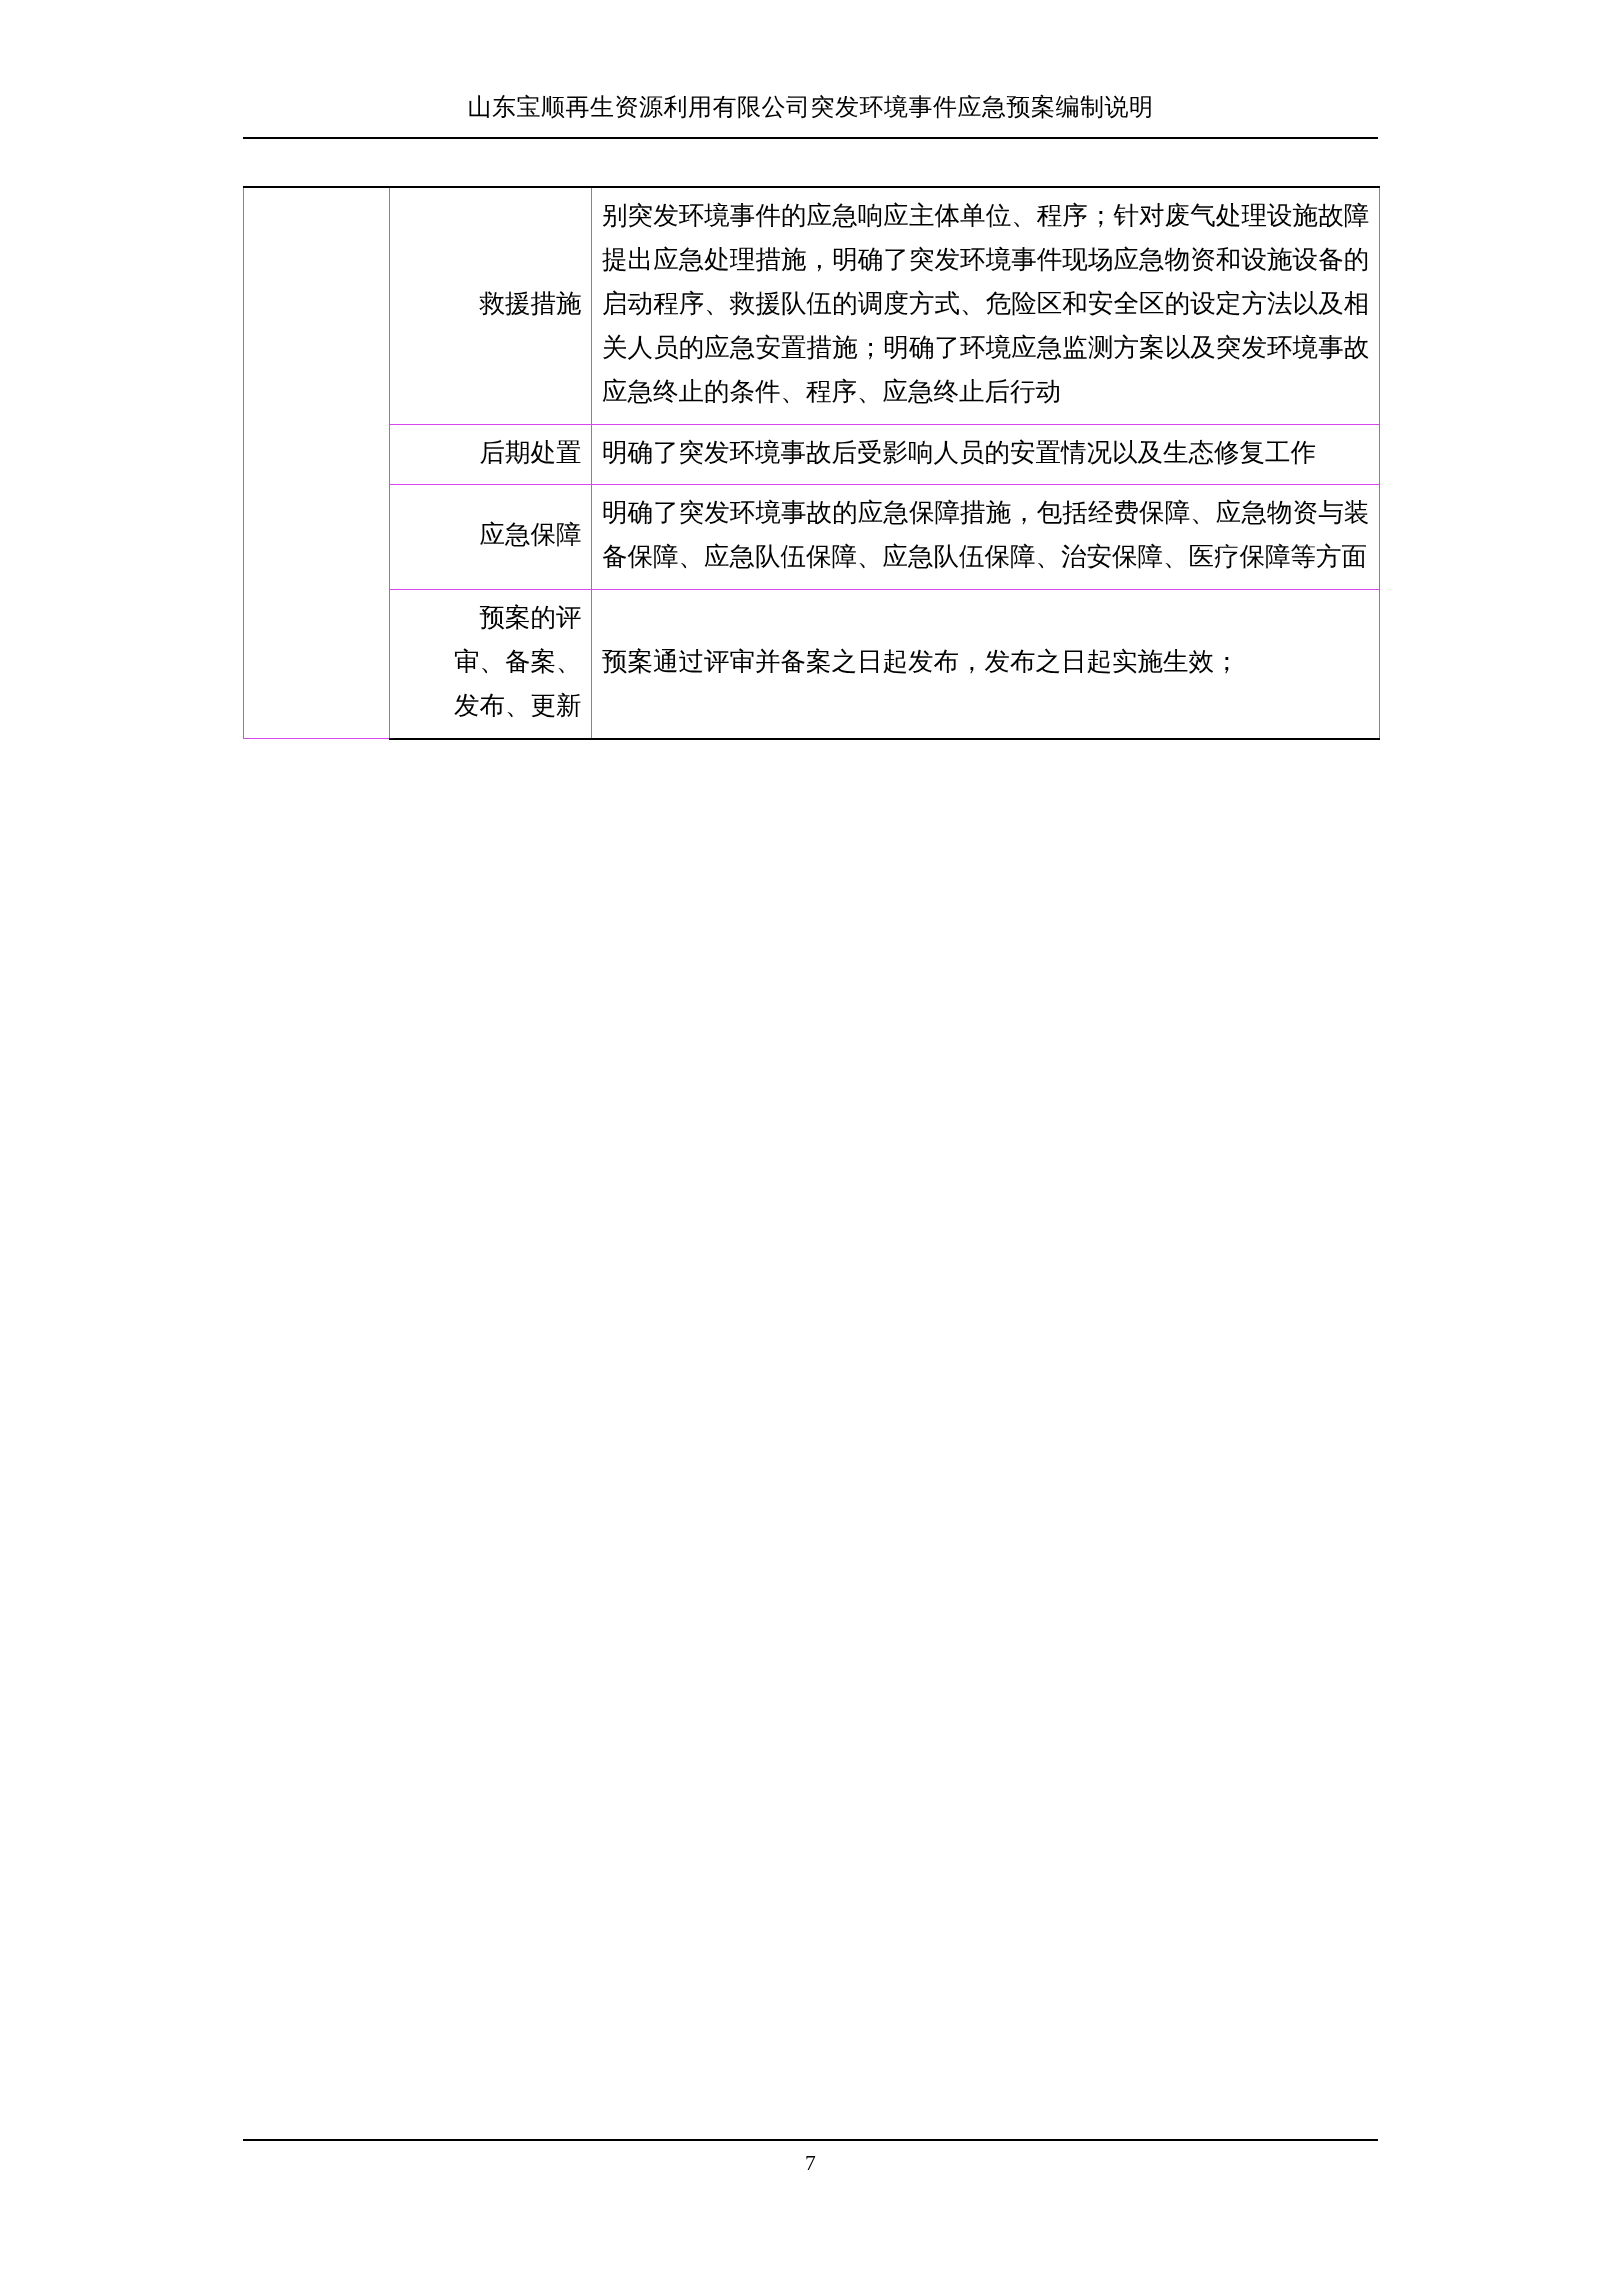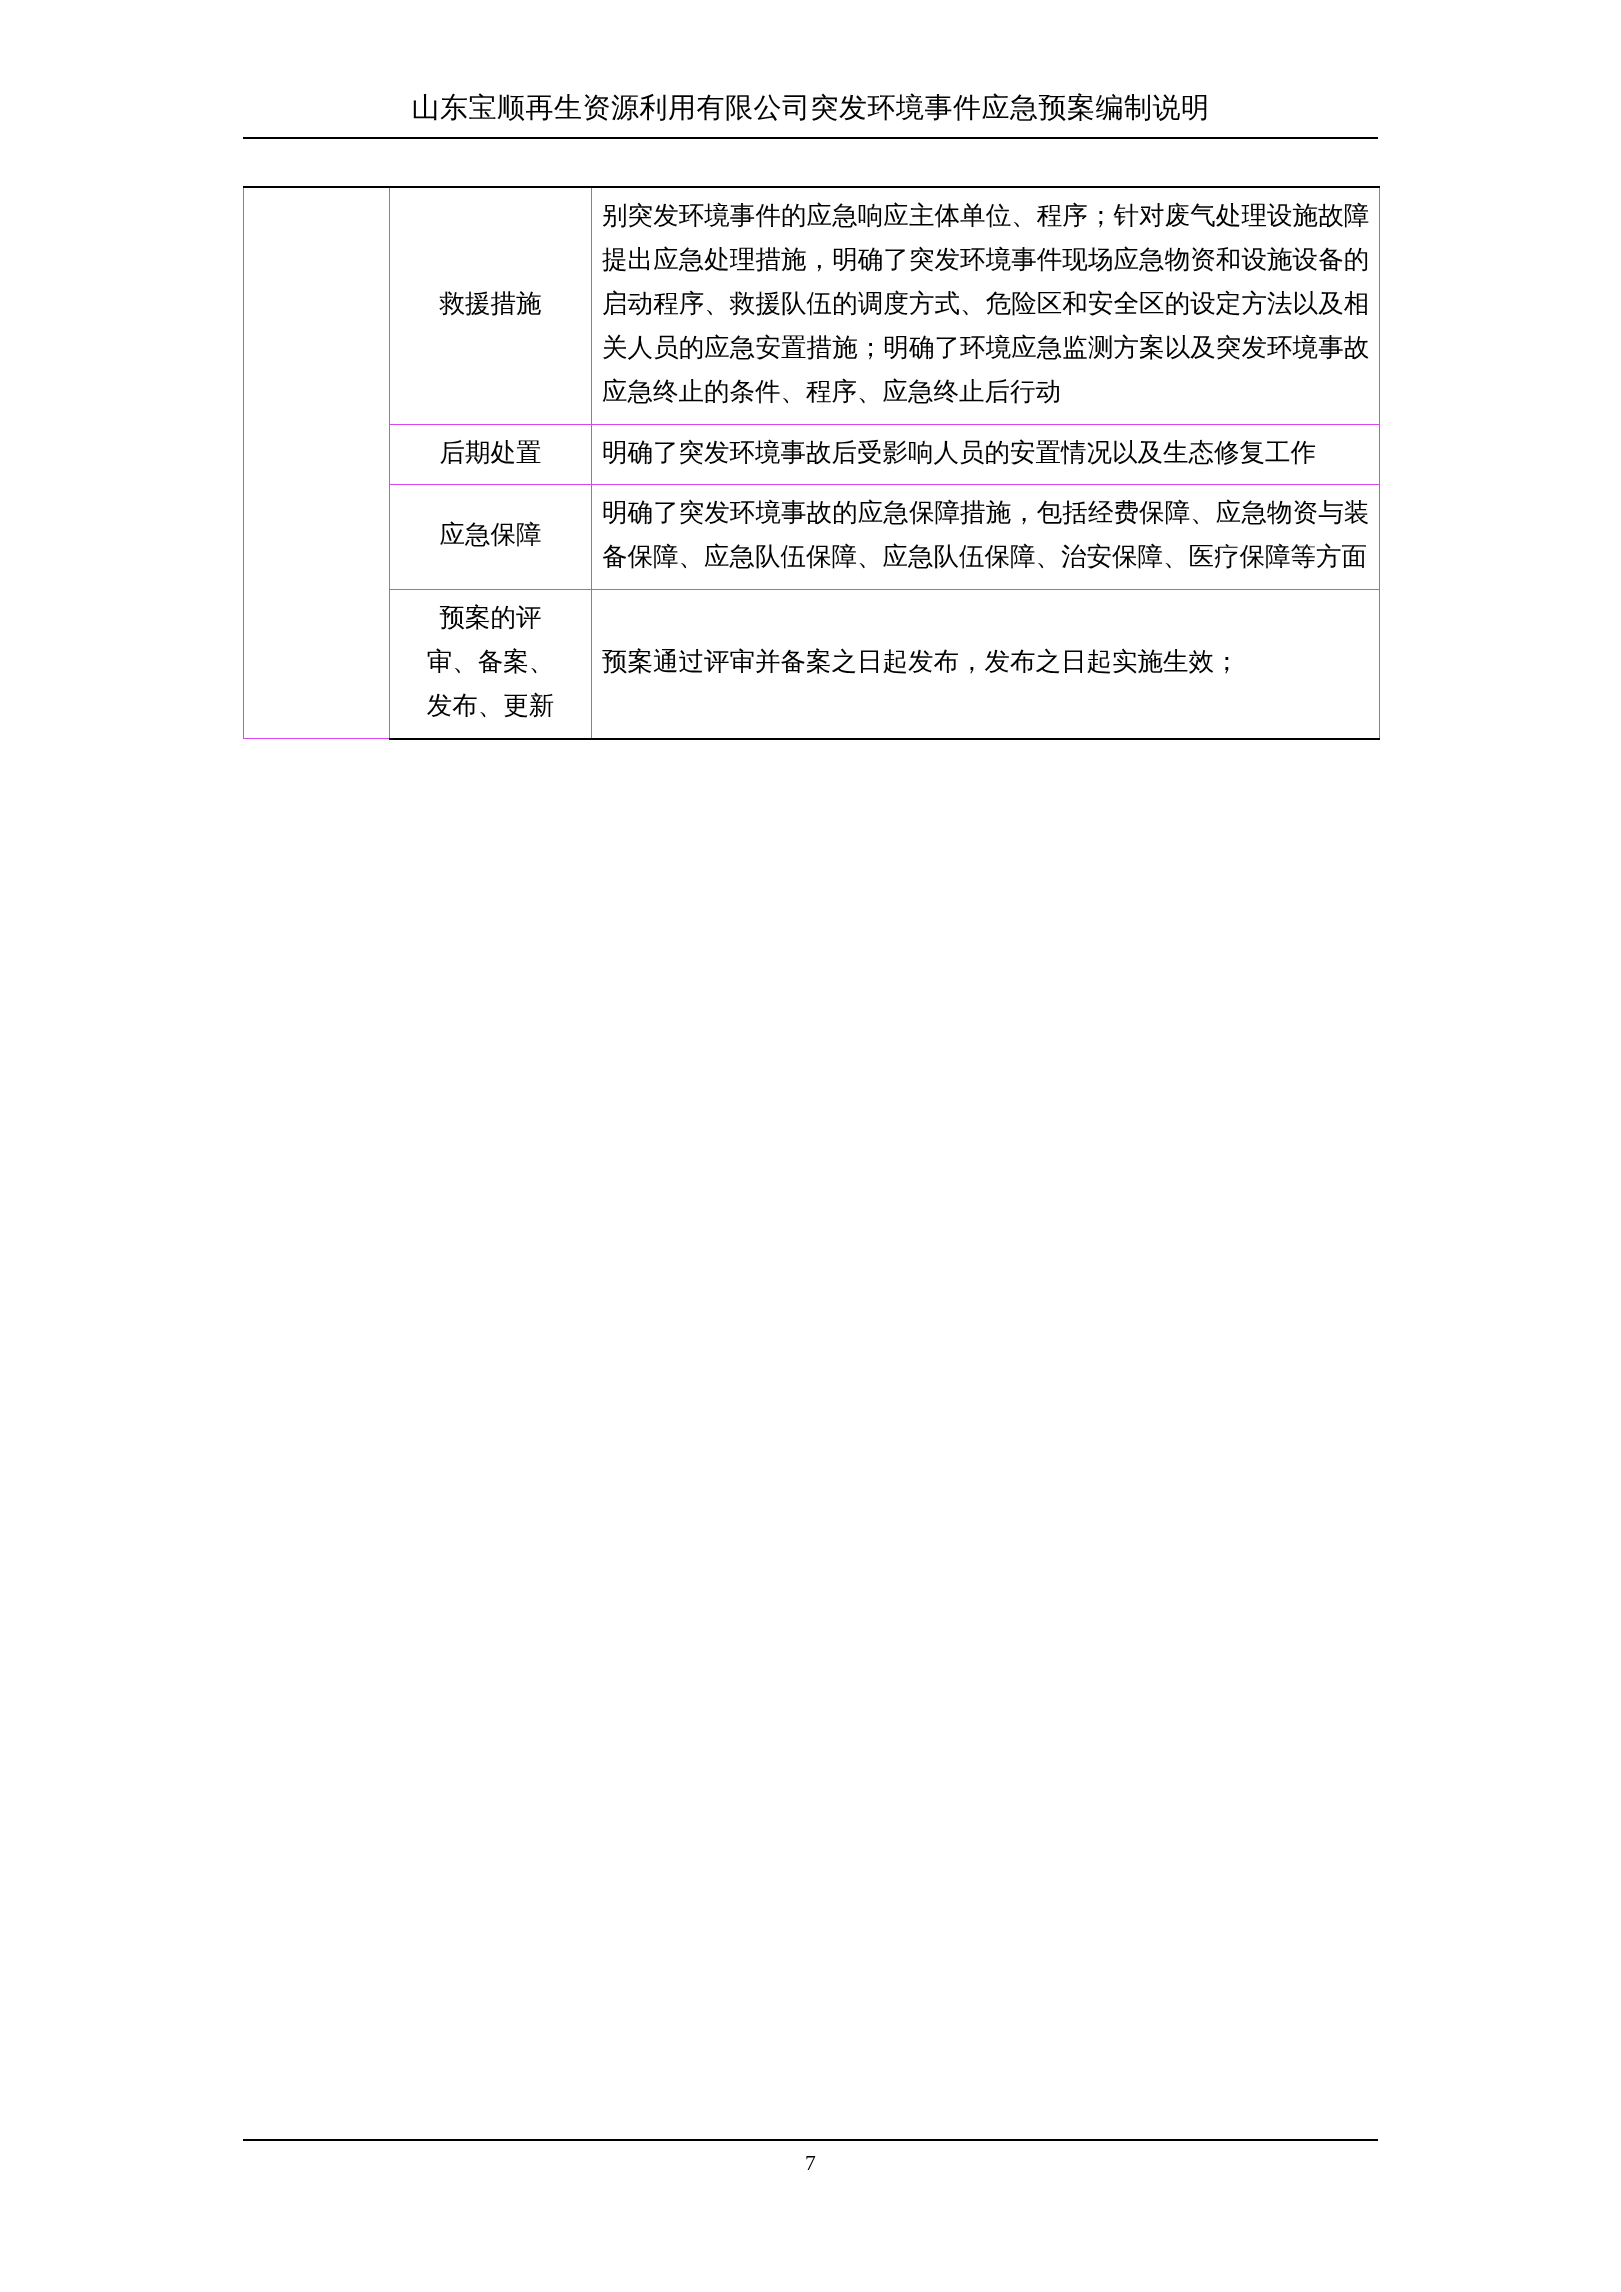--- a/index.html
+++ b/index.html
@@ -27,24 +27,24 @@
 
   
   .header {
     position: absolute;
     top: 94px;
     left: 243px;
     width: 1135px;
     text-align: center;
   }
   .header-title {
-    font-size: 28px;
+    font-size: 24px;
     letter-spacing: 0.5px;
     line-height: 27.4px;
-    font-family: Liberation Sans, sans-serif;
+    font-family: Liberation Serif, serif;
   }
   .header-rule {
     position: absolute;
     top: 137px;
     left: 243px;
     width: 1135px;
     border-top: 2px solid #000;
     height: 0;
   }
 
@@ -68,21 +68,21 @@
     line-height: 44px;
     font-family: "Liberation Serif", "DejaVu Serif", serif;
   }
   td.col-left {
     width: 125px;
     border-left: 2.9px solid #000;
     padding: 0;
   }
   td.col-mid {
     width: 182px;
-    text-align: center;
+    text-align: right;
     vertical-align: middle;
     padding: 5.9px 3.9px;
   }
   td.col-body {
     text-align: justify;
     text-justify: inter-ideograph;
     vertical-align: top;
     padding-top: 7.8px;
   }
   tr.row-first td { border-top: 2.9px solid #000; }

